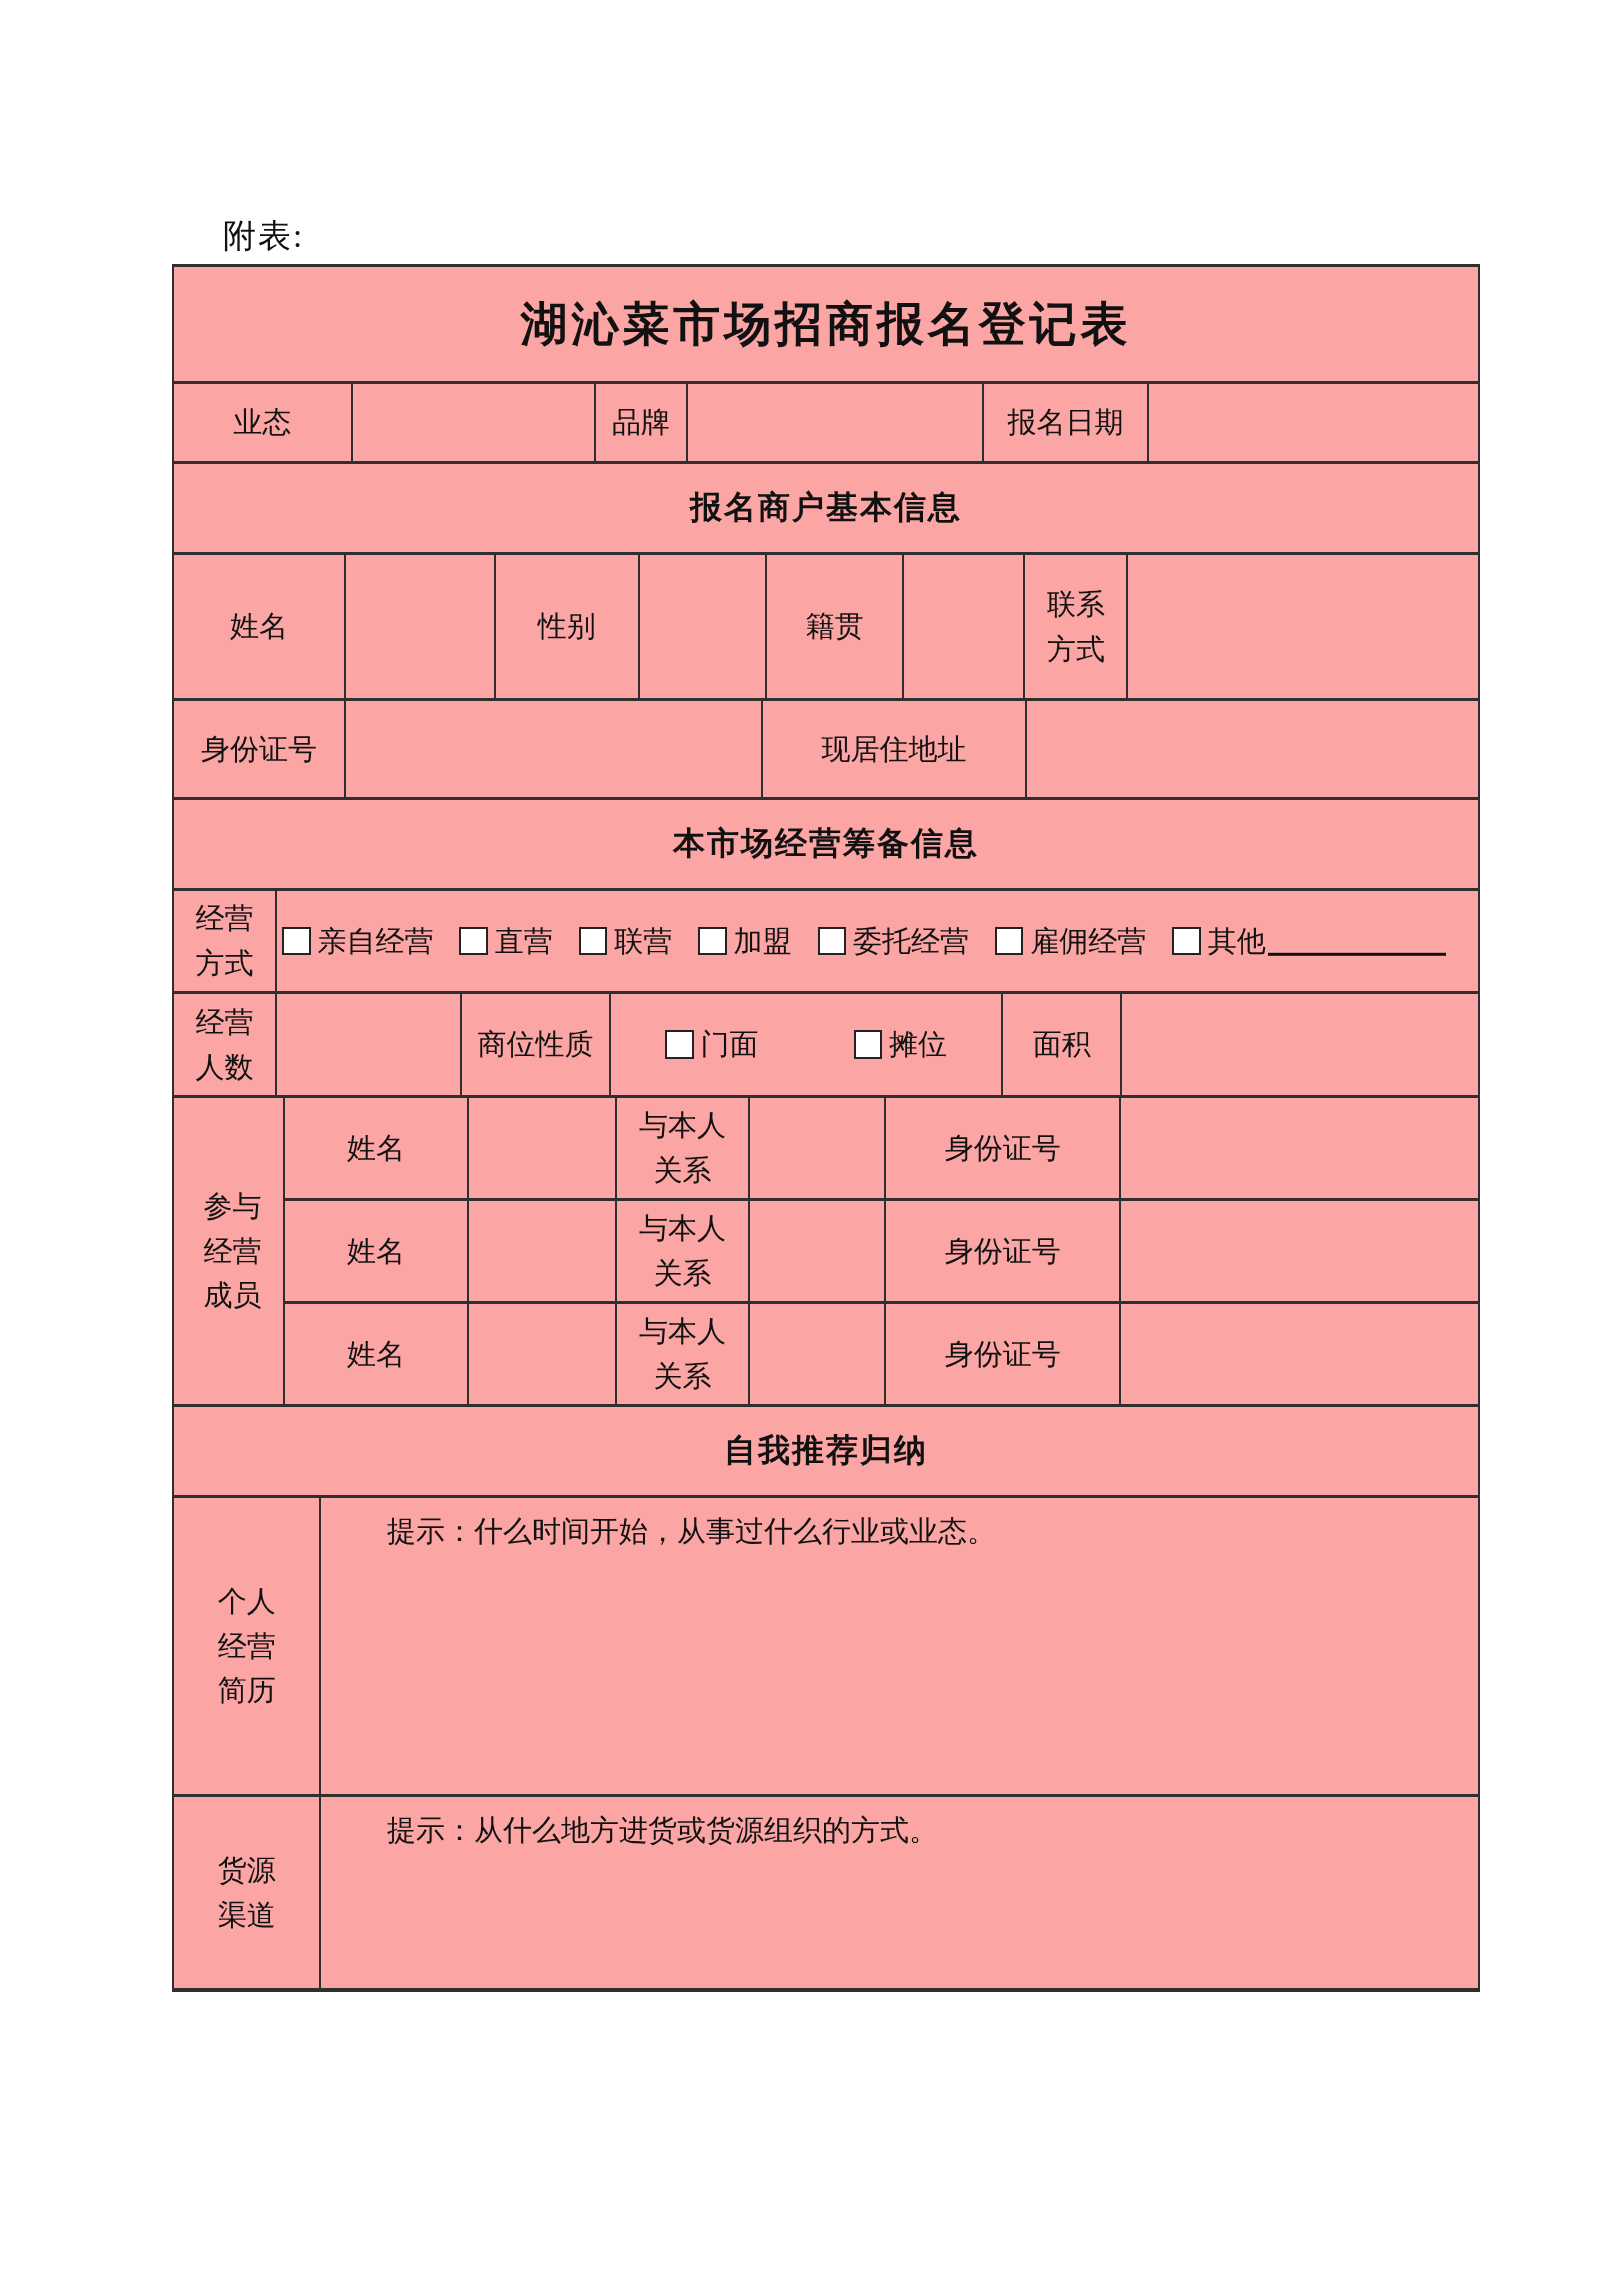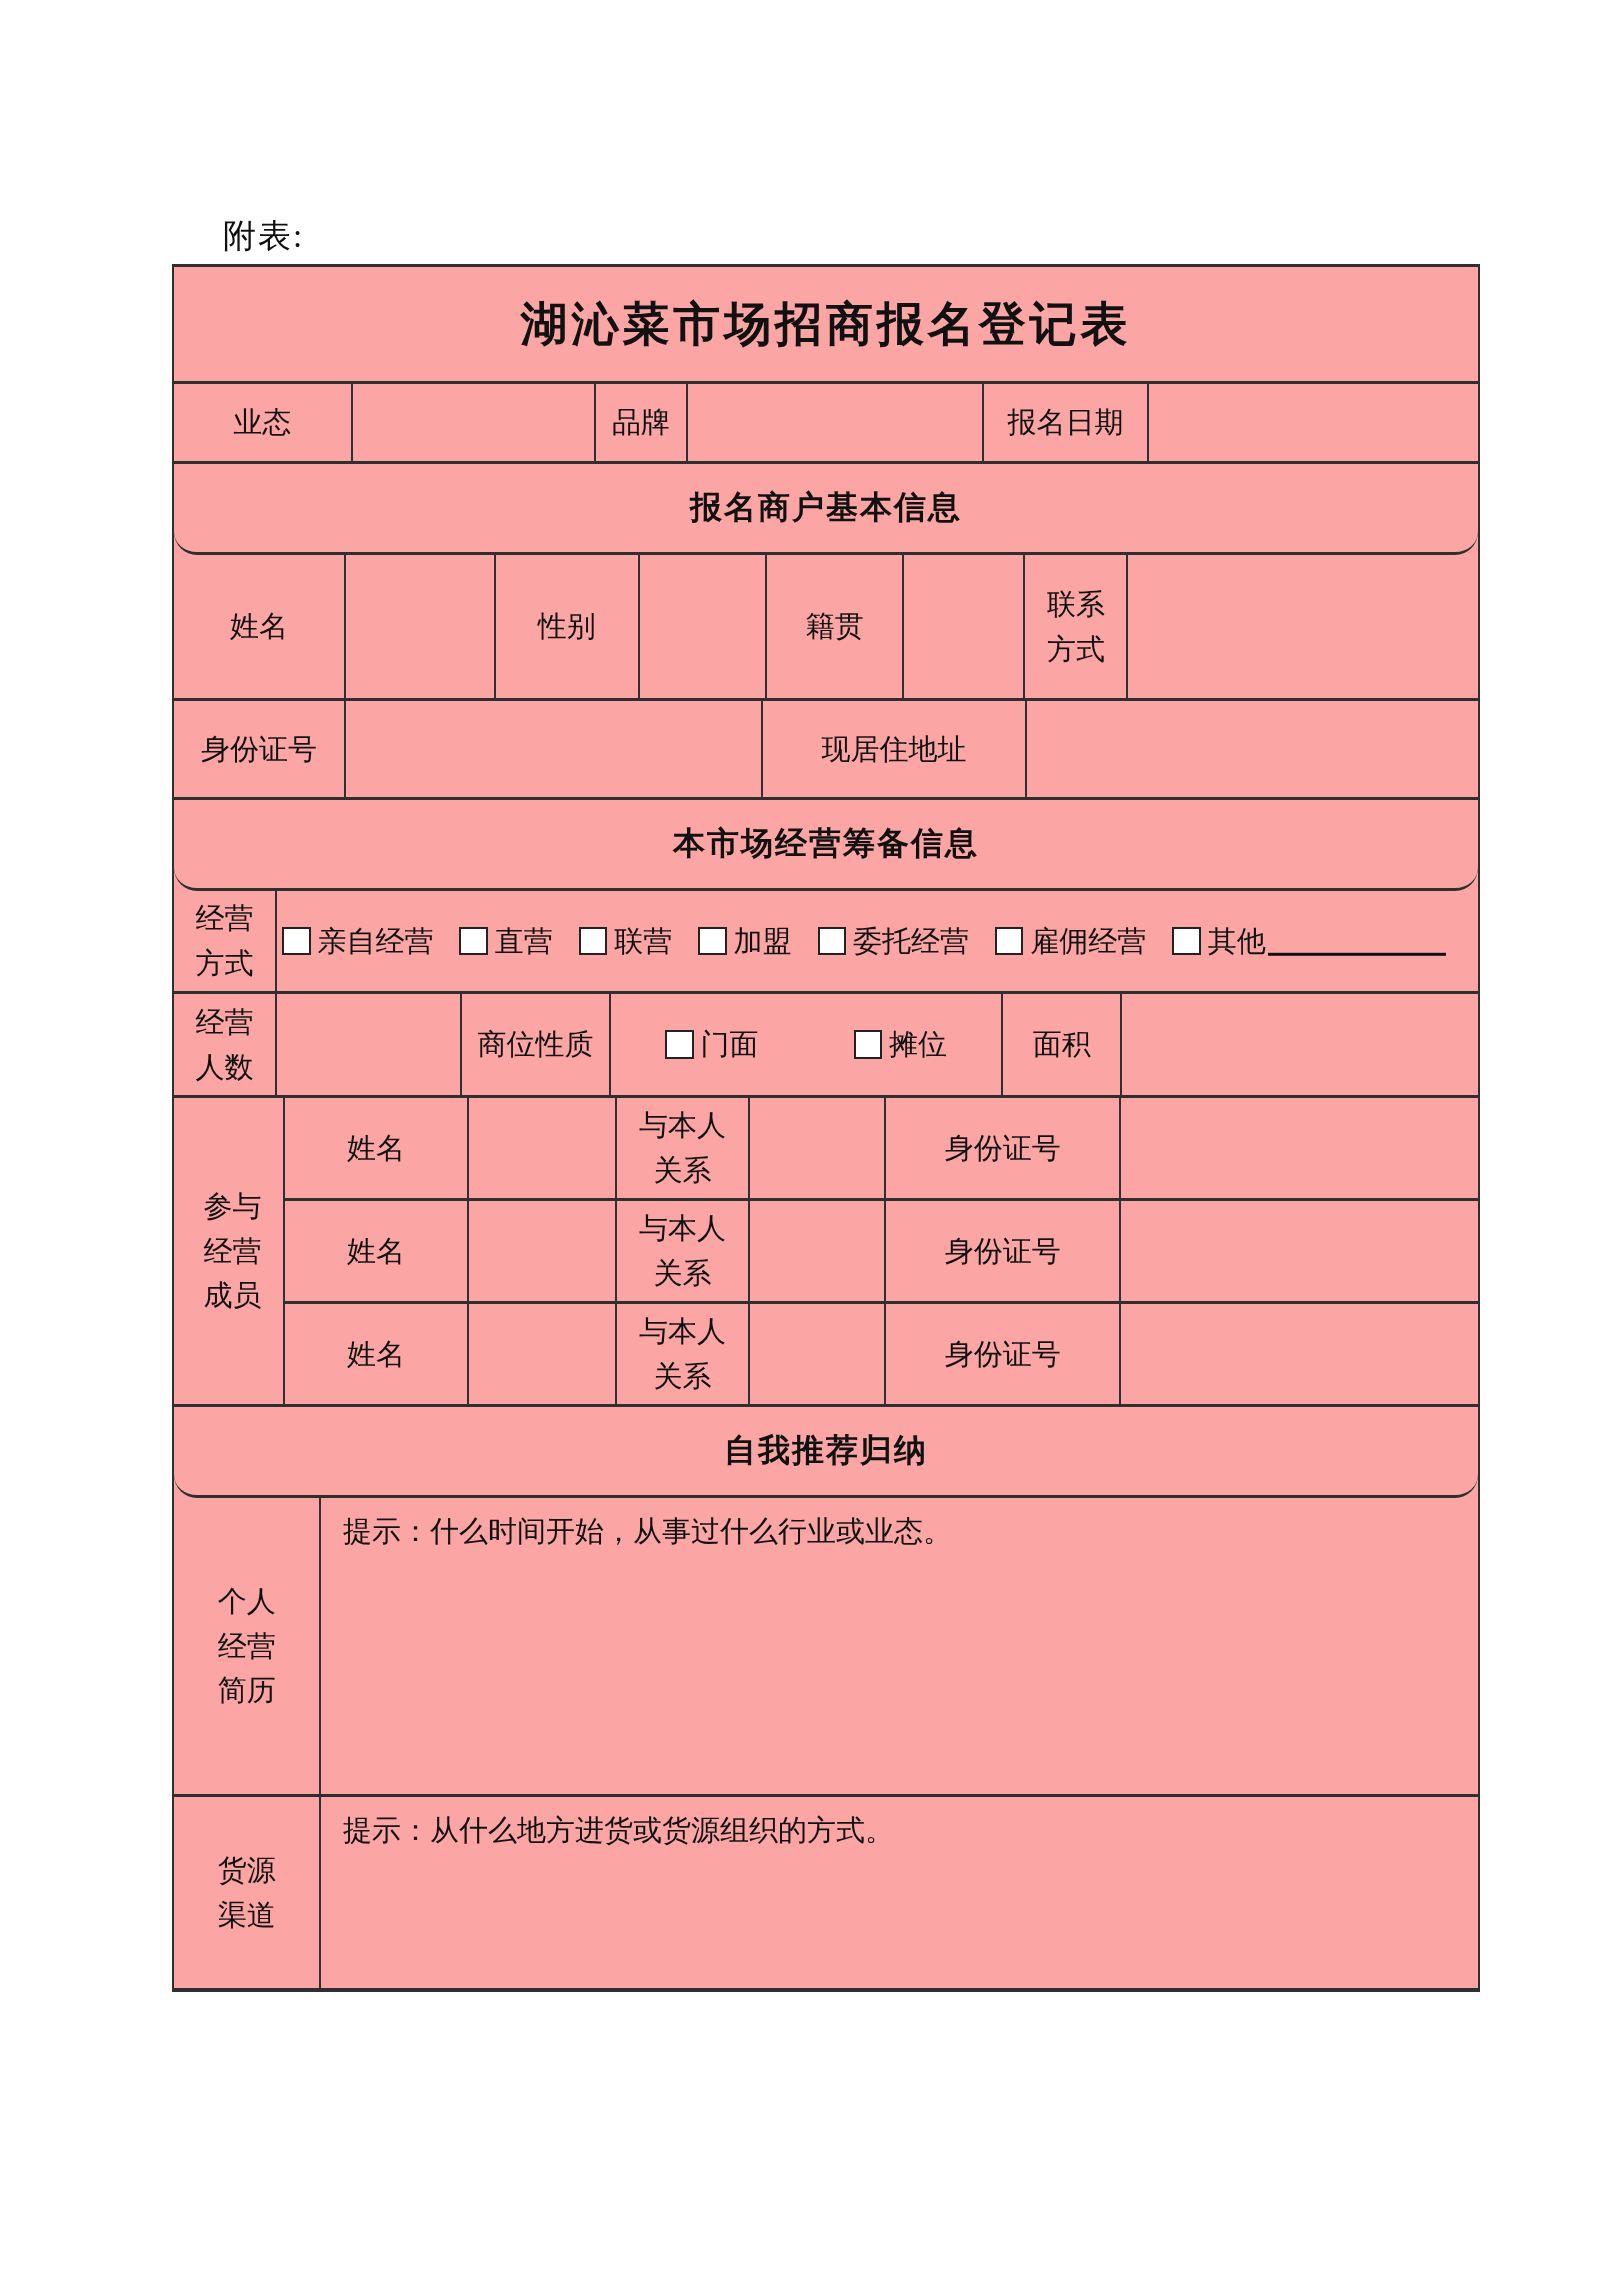--- a/index.html
+++ b/index.html
@@ -48,21 +48,21 @@
   .cell:last-child{border-right:none;}
   .w2{display:inline-block;max-width:69px;}
   .w3{display:inline-block;max-width:98px;}
   .title-row{height:117px;align-items:center;justify-content:center;display:flex;}
   .form-title{
     font-size:47px;
     font-weight:bold;
     letter-spacing:3.9px;
     font-family:"Liberation Serif","DejaVu Serif",serif;
   }
-  .section-row{height:91px;display:flex;align-items:center;justify-content:center;border-radius:23px;}
+  .section-row{height:91px;display:flex;align-items:center;justify-content:center;}
   .section-title{
     font-size:32px;
     font-weight:bold;
     font-family:"Liberation Sans","DejaVu Sans",sans-serif;
     letter-spacing:2px;
   }
   .r-fields1{height:80px;}
   .r-name{height:146px;}
   .r-id{height:99px;}
   .r-mode{height:103px;}
@@ -116,21 +116,21 @@
     box-sizing:border-box;
   }
   .m-row:last-child{border-bottom:none;}
   
   .hint-cell{
     align-items:flex-start;
     justify-content:flex-start;
     text-align:left;
     padding:11.8px 7.8px 0 21.6px;
   }
-  .hint-text{font-size:29px;line-height:1.45;}
+  .hint-text{font-size:29px;line-height:1.45;margin-left:44px;}
 </style>
 </head>
 <body>
 
 <div class="note">附表:</div>
 
 <div class="sheet">
 
   <div class="row title-row">
     <span class="form-title">湖沁菜市场招商报名登记表</span>

